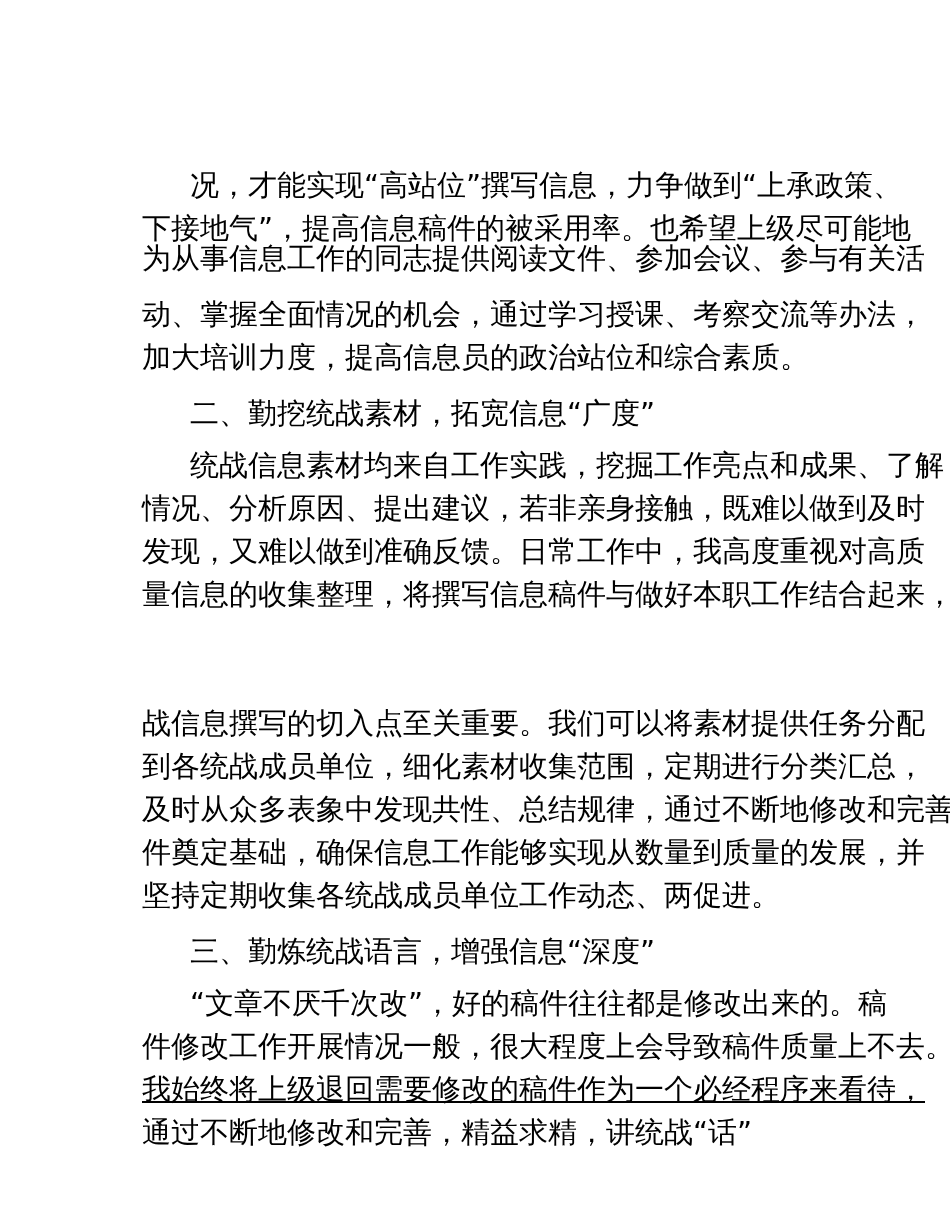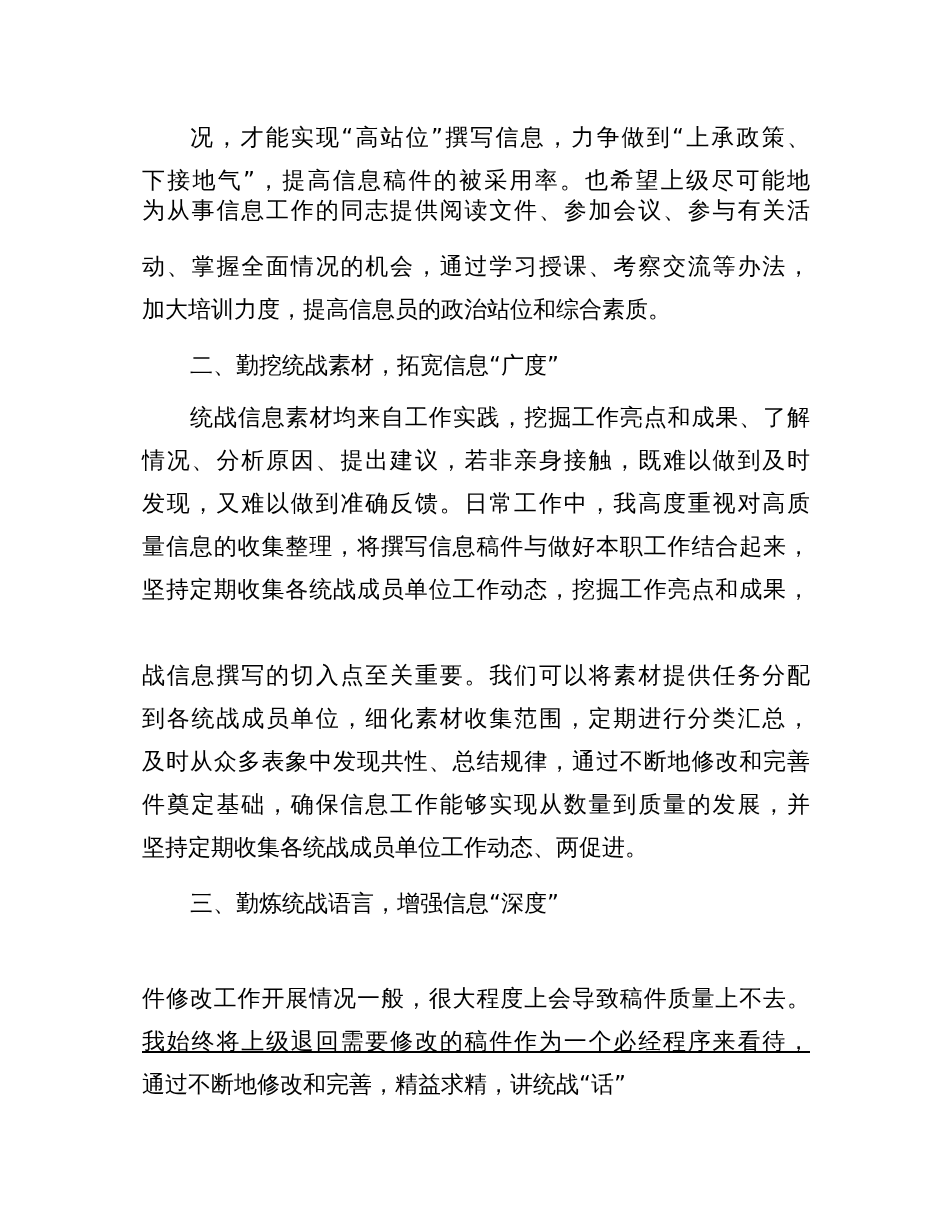--- a/index.html
+++ b/index.html
@@ -21,26 +21,27 @@
       top: 0;
       width: 950px;
       height: 1230px;
       background: #ffffff;
     }
     .line {
       position: absolute;
       left: 142px;
       width: 668px;
       height: 32px;
-      font-size: 23px;
+      font-size: 29px;
       line-height: 32px;
       white-space: nowrap;
       text-align: justify;
       text-align-last: justify;
       letter-spacing: 0;
+      margin-top: 48px;
     }
     .line.indent {
       left: 190px;
       width: 620px;
     }
     .line.last {
       text-align-last: left;
     }
   </style>
 </head>
@@ -53,26 +54,26 @@
   <div class="line" style="top:194px;">为从事信息工作的同志提供阅读文件、参加会议、参与有关活</div>
   <div class="line last" style="top:293px;">加大培训力度，提高信息员的政治站位和综合素质。</div>
   <div class="line" style="top:250px;">动、掌握全面情况的机会，通过学习授课、考察交流等办法，</div>
 
   <div class="line indent last" style="top:349px;">二、勤挖统战素材，拓宽信息“广度”</div>
 
   <div class="line indent" style="top:401px;">统战信息素材均来自工作实践，挖掘工作亮点和成果、了解</div>
   <div class="line" style="top:444px;">情况、分析原因、提出建议，若非亲身接触，既难以做到及时</div>
   <div class="line" style="top:487px;">发现，又难以做到准确反馈。日常工作中，我高度重视对高质</div>
   <div class="line" style="top:530px;">量信息的收集整理，将撰写信息稿件与做好本职工作结合起来，</div>
-  <div class="line" style="top:573px;">坚持定期收集各统战成员单位工作动态，挖掘工作亮点和成果，</div>
   <div class="line" style="top:659px;">战信息撰写的切入点至关重要。我们可以将素材提供任务分配</div>
   <div class="line" style="top:702px;">到各统战成员单位，细化素材收集范围，定期进行分类汇总，</div>
   <div class="line" style="top:745px;">及时从众多表象中发现共性、总结规律，通过不断地修改和完善</div>
   <div class="line" style="top:788px;">件奠定基础，确保信息工作能够实现从数量到质量的发展，并</div>
   <div class="line last" style="top:831px;">坚持定期收集各统战成员单位工作动态、两促进。</div>
 
   <div class="line indent last" style="top:887px;">三、勤炼统战语言，增强信息“深度”</div>
 
+  <div class="line indent" style="top:939px;">“文章不厌千次改”，好的稿件往往都是修改出来的。稿</div>
   <div class="line" style="top:982px;">件修改工作开展情况一般，很大程度上会导致稿件质量上不去。</div>
   <div class="line" style="top:1025px;text-decoration:underline;">我始终将上级退回需要修改的稿件作为一个必经程序来看待，</div>
   <div class="line last" style="top:1068px;">通过不断地修改和完善，精益求精，讲统战“话”</div>
 
 </div>
 
 </body></html>

